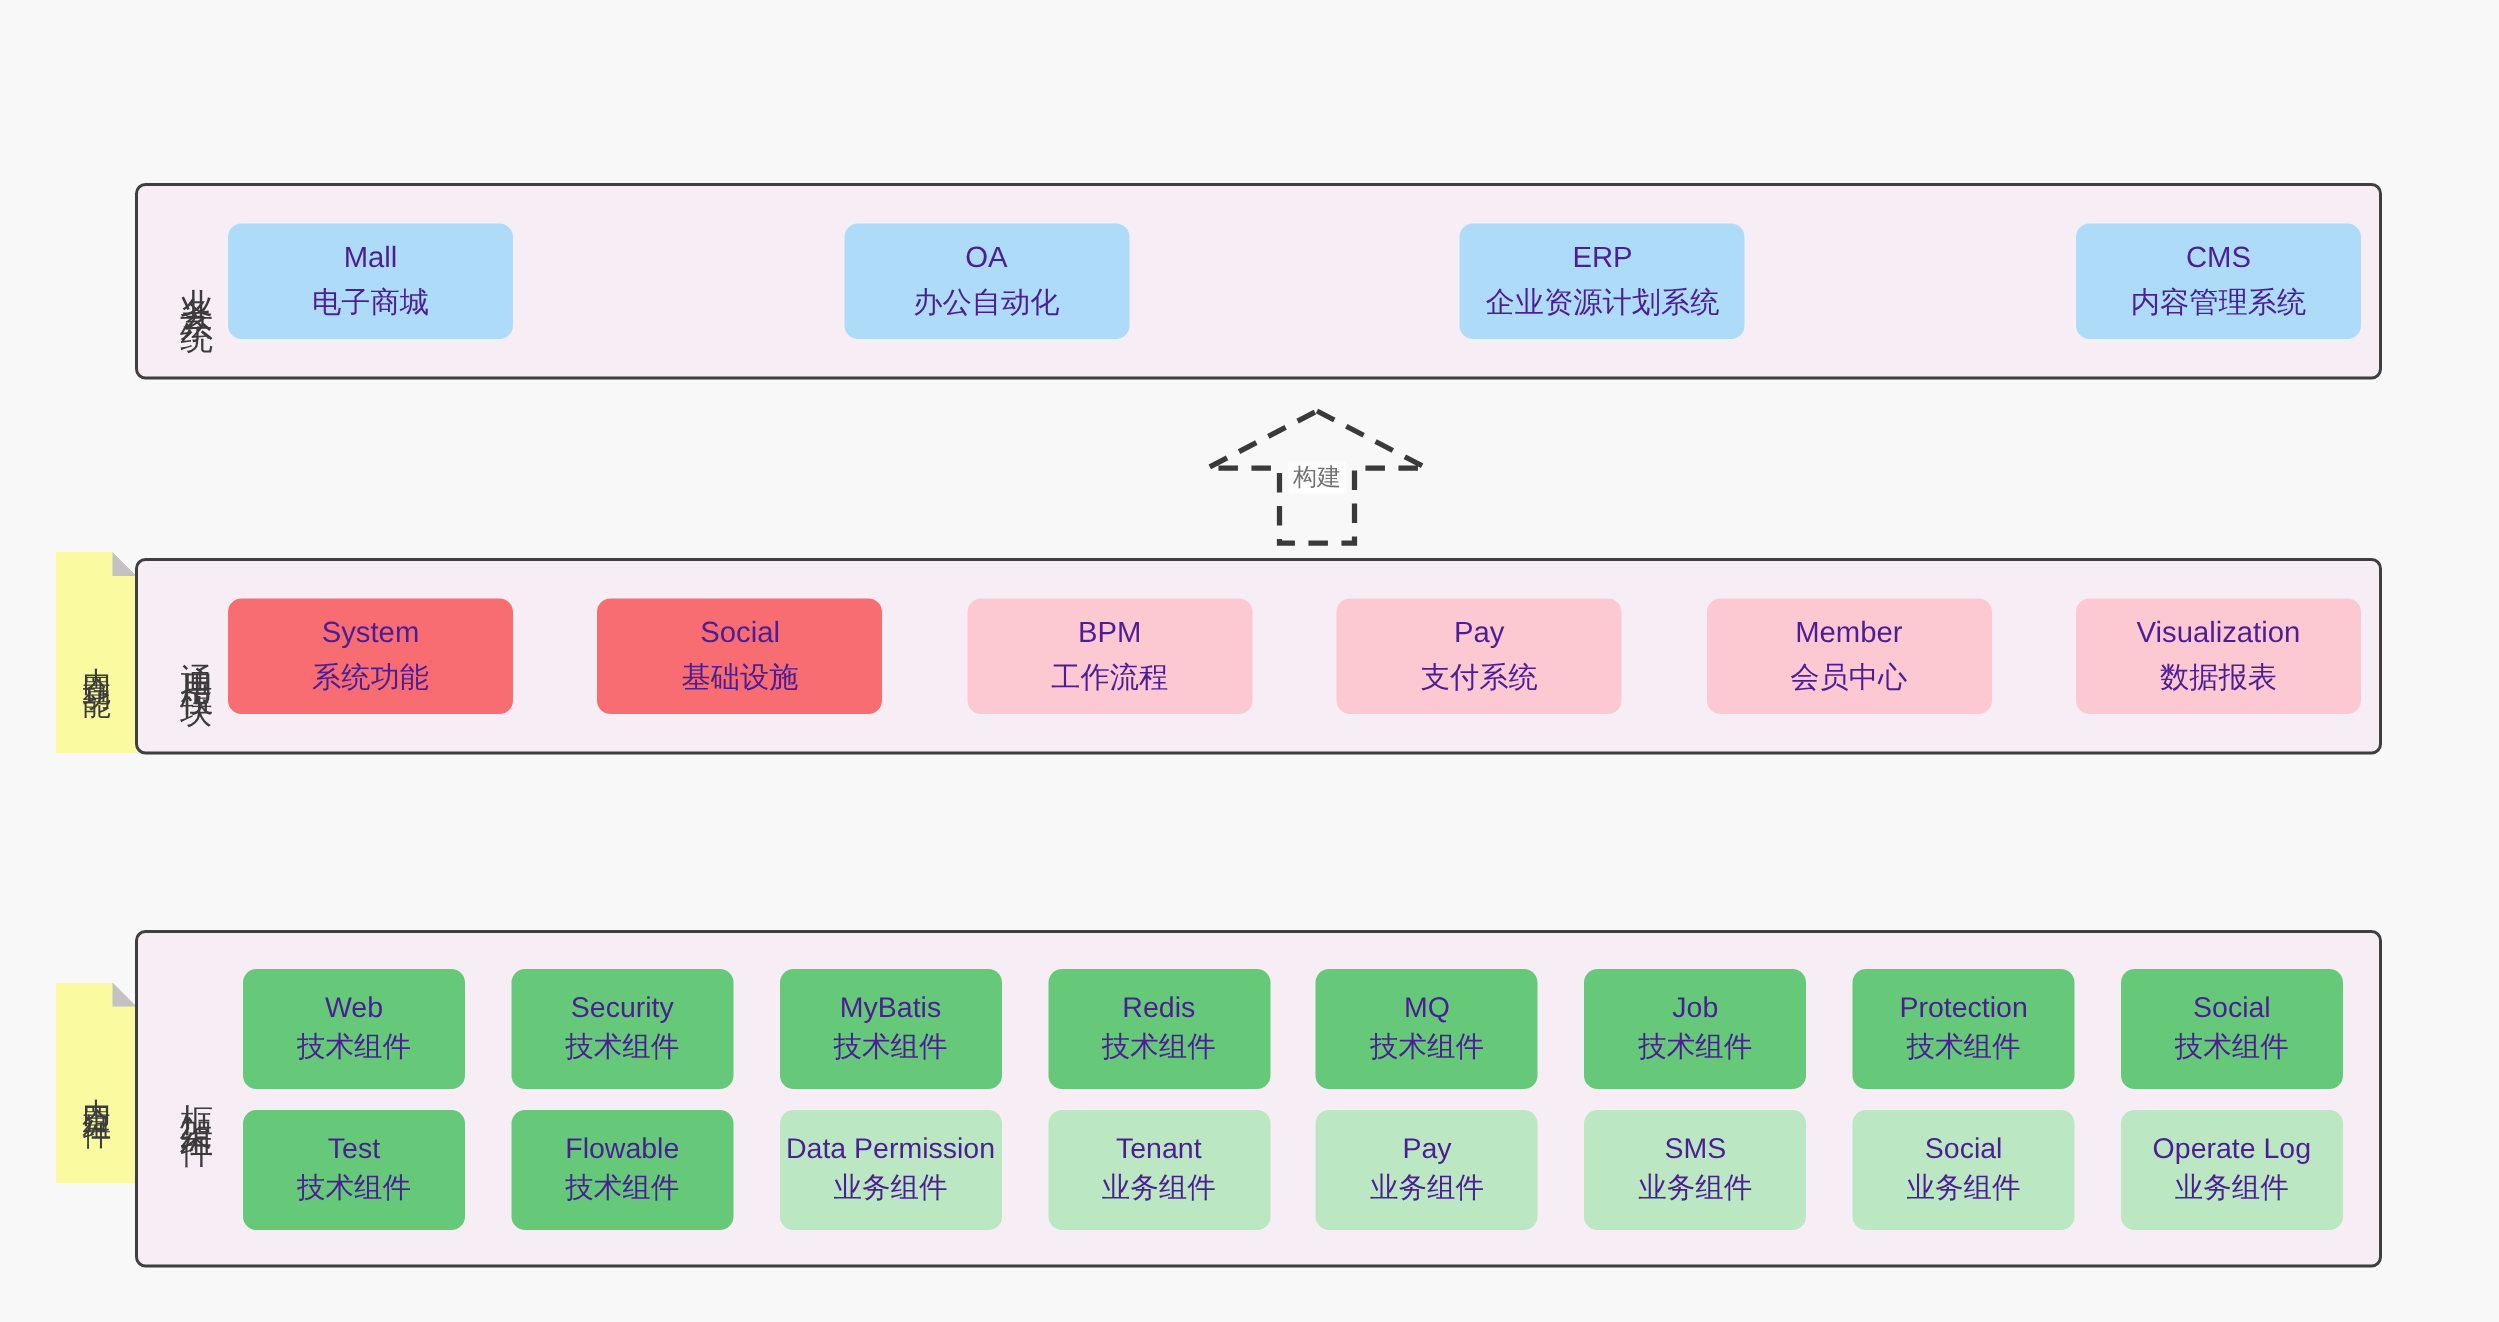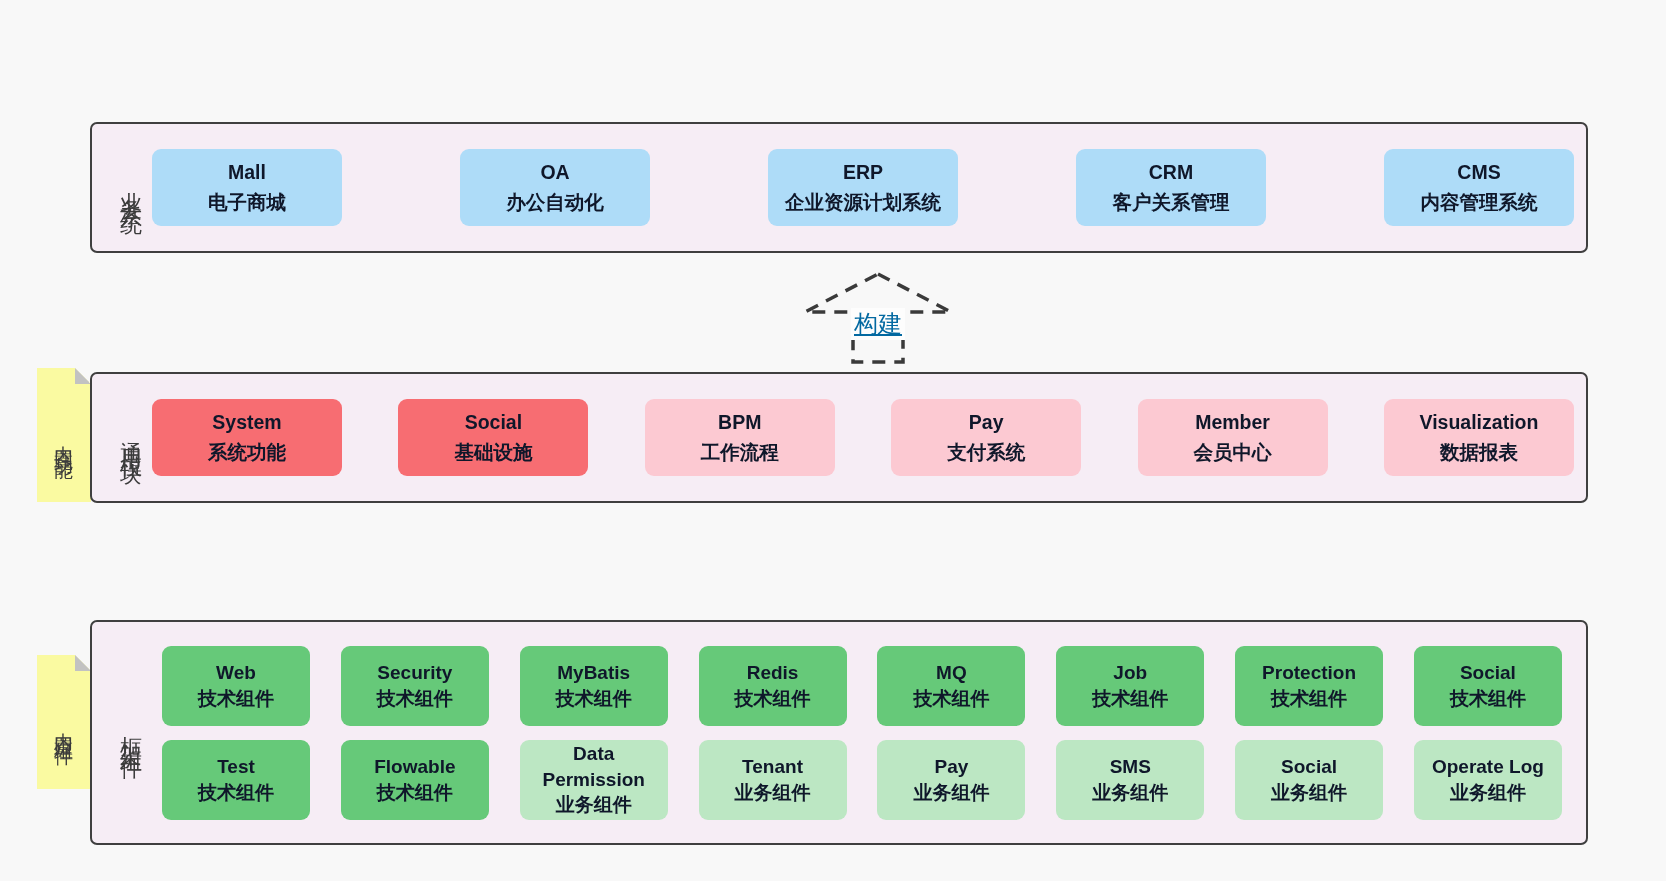--- a/index.html
+++ b/index.html
@@ -19,23 +19,22 @@
     writing-mode:vertical-rl; text-orientation:upright;
     font-size:22px; color:#3b3b3b; letter-spacing:7px;
     margin-left:14px; width:36px; text-align:center; flex:none; line-height:1;
   }
 
   .box-row { flex:1; display:flex; justify-content:space-between; align-items:center; padding:0 12px 0 10px; }
   .rows-wrap { flex:1; display:flex; flex-direction:column; gap:14px; padding:0 12px 0 10px; }
 
   .box {
     border-radius:9px; display:flex; flex-direction:column; justify-content:center;
-    align-items:center; text-align:center; color:#0f172a; font-size:19.5px; line-height:1.5;
+    align-items:center; text-align:center; color:#4c1d95; font-size:19.5px; line-height:1.5;
     flex:none;
-    font-weight:bold;
   }
   .band-6 .box { width:190px; height:77px; }
   #band3 .box { width:148px; height:80px; font-size:19px; line-height:1.35; }
 
   .blue { background:#aedcf8; }
   .red { background:#f76d72; }
   .pink { background:#fcc9d2; }
   .green { background:#66c979; }
   .lightgreen { background:#bce7c3; }
 
@@ -54,21 +53,21 @@
     position:absolute; top:0; right:0; width:16px; height:16px;
     background:linear-gradient(225deg, rgba(0,0,0,0) 0 50%, #c2c2c2 50% 100%);
   }
 
   .arrow { position:absolute; width:150px; height:94px; z-index:2; }
   #arrow1 { left:803px; top:271px; }
   #arrow2 { left:817px; top:515px; }
   .arrow svg { width:100%; height:100%; display:block; }
   .arrow-label {
     position:absolute; left:50%; top:37px; transform:translateX(-50%);
-    background:#fdfdfd; padding:0 3px; font-size:24px; color:#0369a1; white-space:nowrap;text-decoration:underline;
+    background:#fdfdfd; padding:0 3px; font-size:16px; color:#737373; white-space:nowrap;
   }
 </style>
 </head>
 <body>
 
 <div id="canvas">
 
   <div class="sticky" id="sticky1">
     <div class="fold"></div>
     <div class="sticky-text">内置功能</div>
@@ -85,24 +84,20 @@
         <div>Mall</div>
         <div>电子商城</div>
       </div>
       <div class="box blue">
         <div>OA</div>
         <div>办公自动化</div>
       </div>
       <div class="box blue">
         <div>ERP</div>
         <div>企业资源计划系统</div>
-      </div>
-      <div class="box blue">
-        <div>CRM</div>
-        <div>客户关系管理</div>
       </div>
       <div class="box blue">
         <div>CMS</div>
         <div>内容管理系统</div>
       </div>
     </div>
   </div>
 
   <div class="arrow" id="arrow1">
     <svg viewBox="0 0 150 92">

